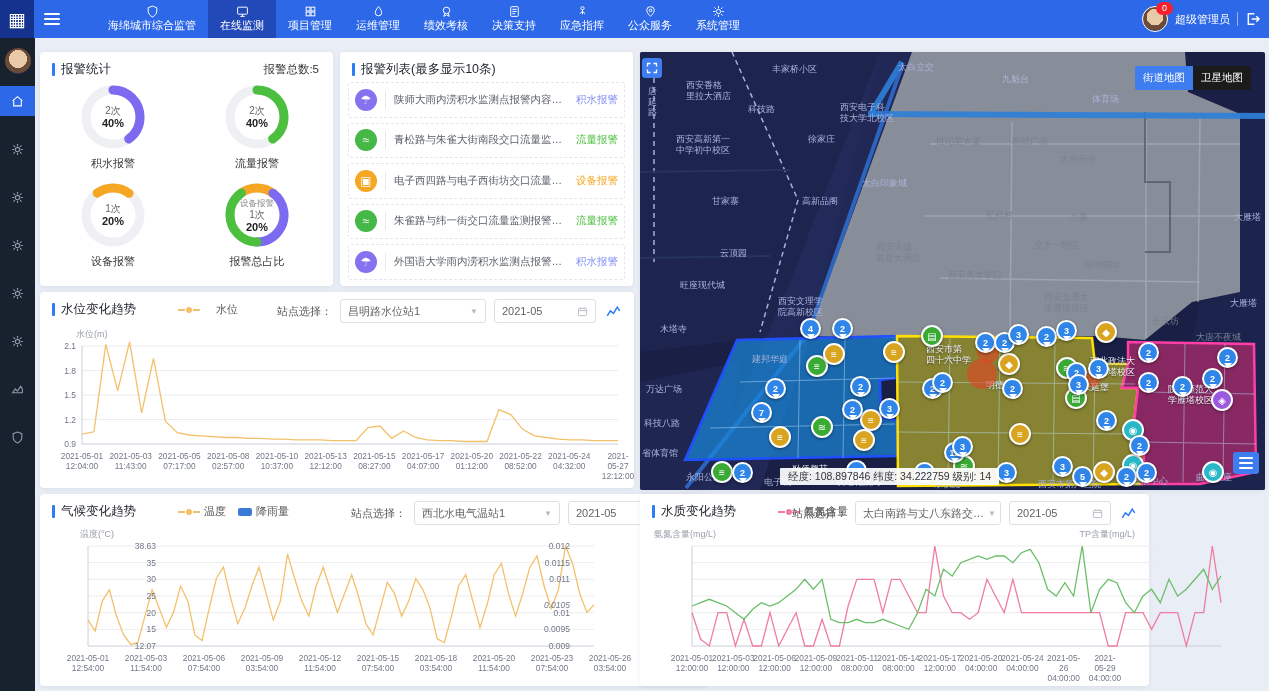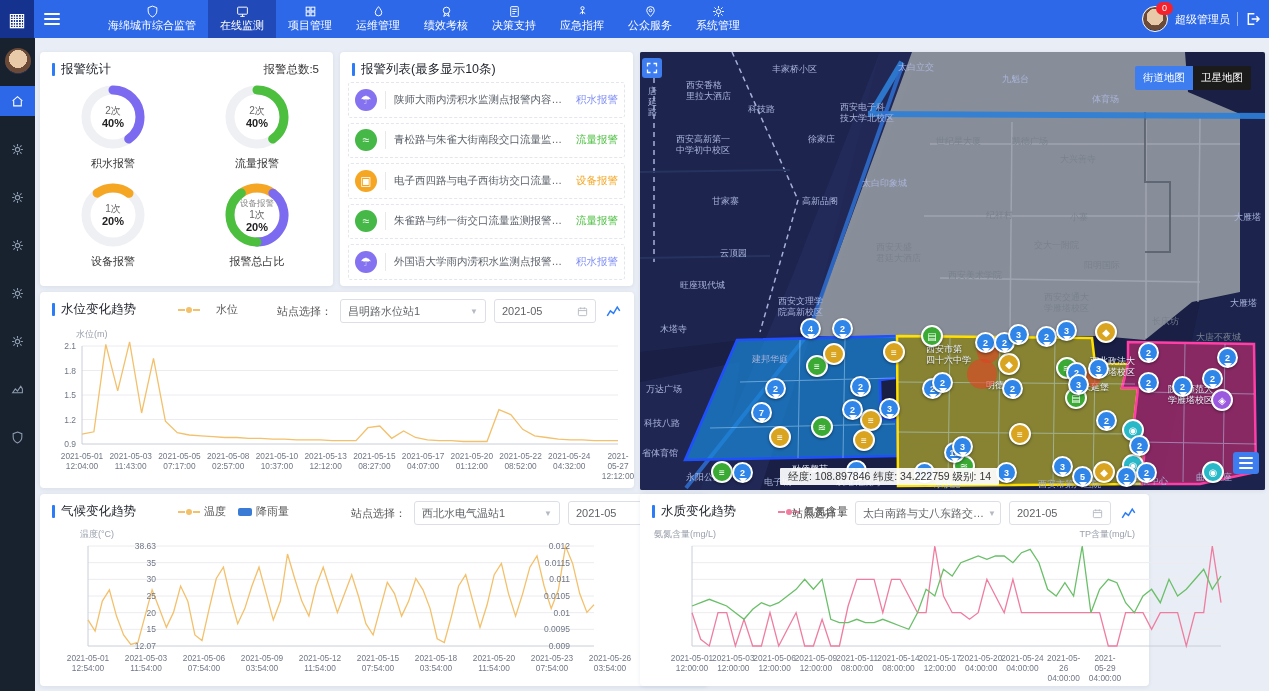--- a/index.html
+++ b/index.html
@@ -525,21 +525,21 @@
             <path d="M2 17l5-8 5 4 6-10 4 6"></path>
           </svg>
         </div>
     </div>
     <div class="axis-label" style="left:14px;top:34px;">氨氮含量(mg/L)</div>
     <div class="axis-label" style="right:14px;top:34px;">TP含量(mg/L)</div>
     <div class="plot" id="quality-plot" style="left:52px;right:44px;top:52px;height:100px;">
         <div class="tick" style="right: 535px; top: 0px;">0.012</div>
         <div class="tick" style="right: 535px; top: 16.6667px;">0.0115</div>
         <div class="tick" style="right: 535px; top: 33.3333px;">0.011</div>
-        <div class="tick" style="right: 535px; top: 50px;">0.0105</div>
+        <div class="tick" style="right: 535px; top: 59px; font-style: italic;">0.0105</div>
         <div class="tick" style="right: 535px; top: 66.6667px;">0.01</div>
         <div class="tick" style="right: 535px; top: 83.3333px;">0.0095</div>
         <div class="tick" style="right: 535px; top: 100px;">0.009</div>
         <svg width="529" height="100">
           <line x1="0" y1="0" x2="529" y2="0" stroke="#ececf0" stroke-width="1"></line>
           <line x1="0" y1="16.666666666666664" x2="529" y2="16.666666666666664" stroke="#ececf0" stroke-width="1"></line>
           <line x1="0" y1="33.33333333333333" x2="529" y2="33.33333333333333" stroke="#ececf0" stroke-width="1"></line>
           <line x1="0" y1="50" x2="529" y2="50" stroke="#ececf0" stroke-width="1"></line>
           <line x1="0" y1="66.66666666666666" x2="529" y2="66.66666666666666" stroke="#ececf0" stroke-width="1"></line>
           <line x1="0" y1="83.33333333333334" x2="529" y2="83.33333333333334" stroke="#ececf0" stroke-width="1"></line>

